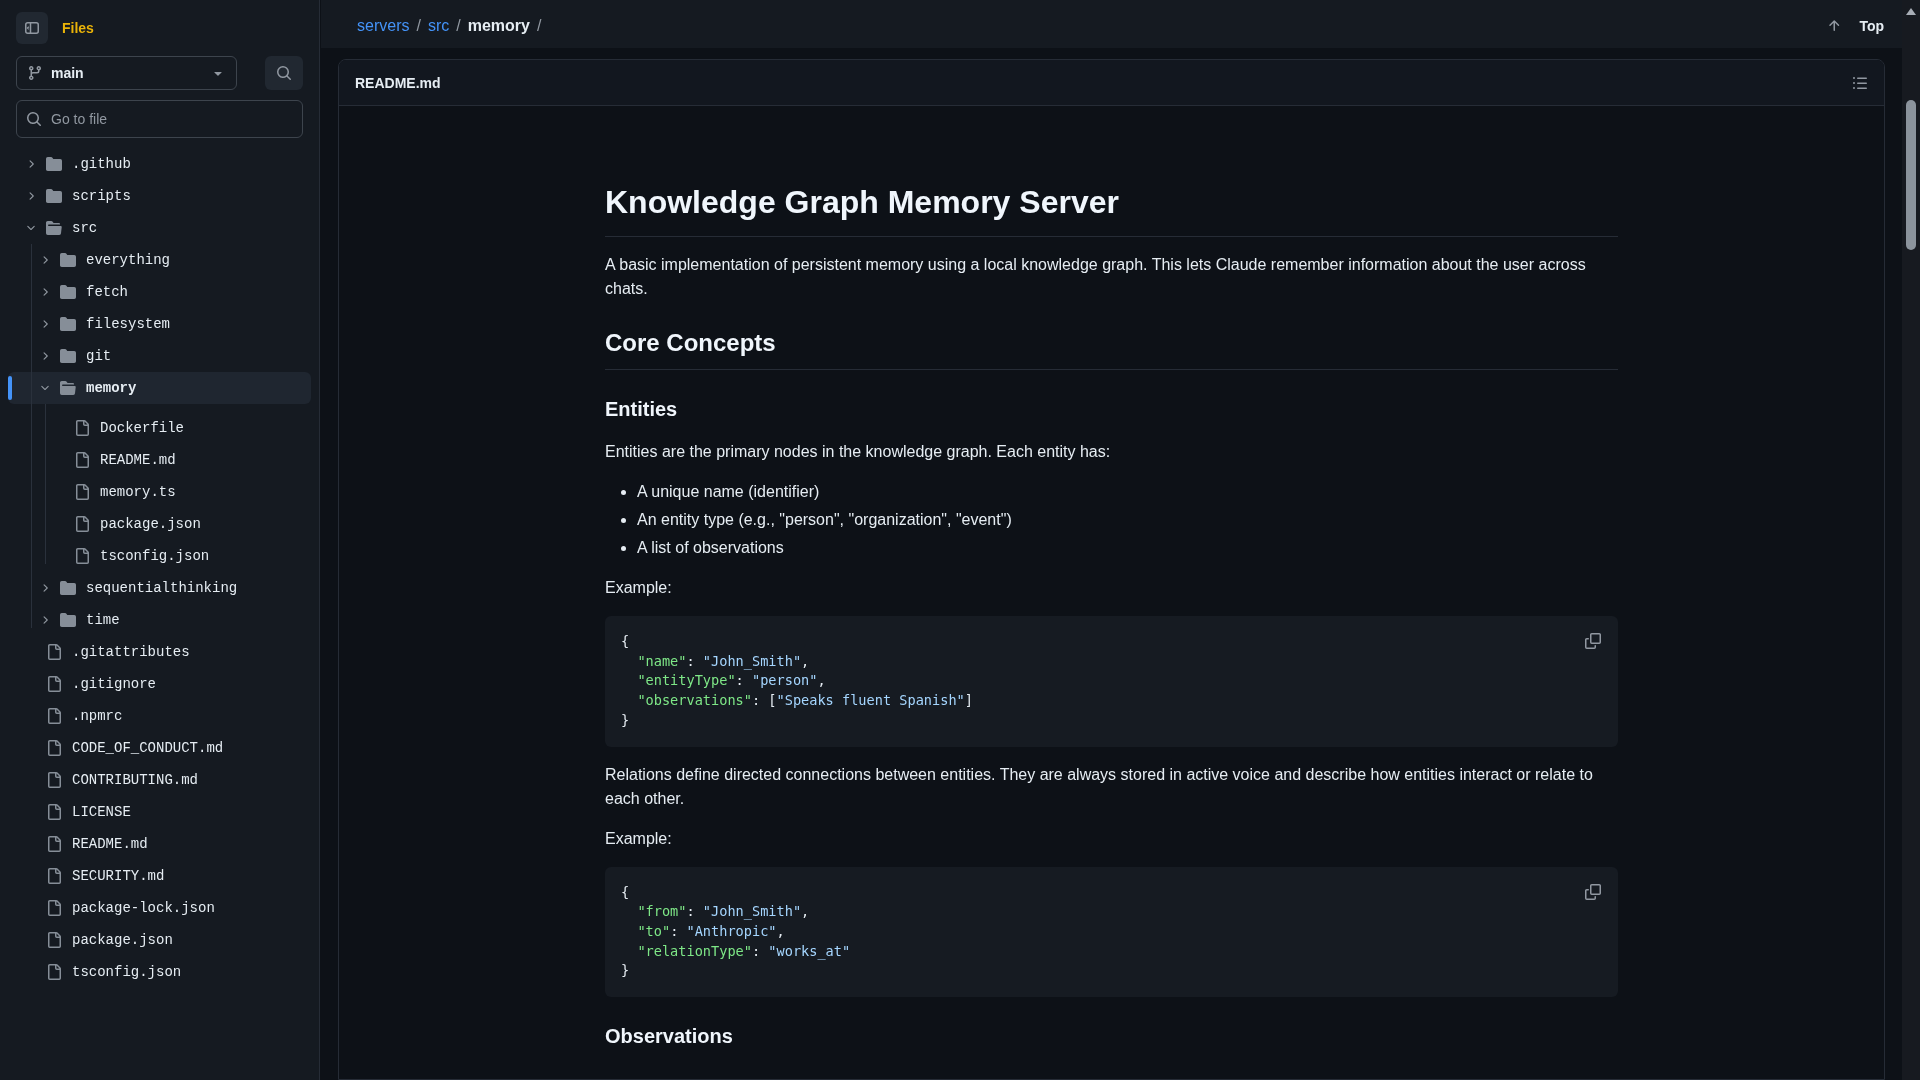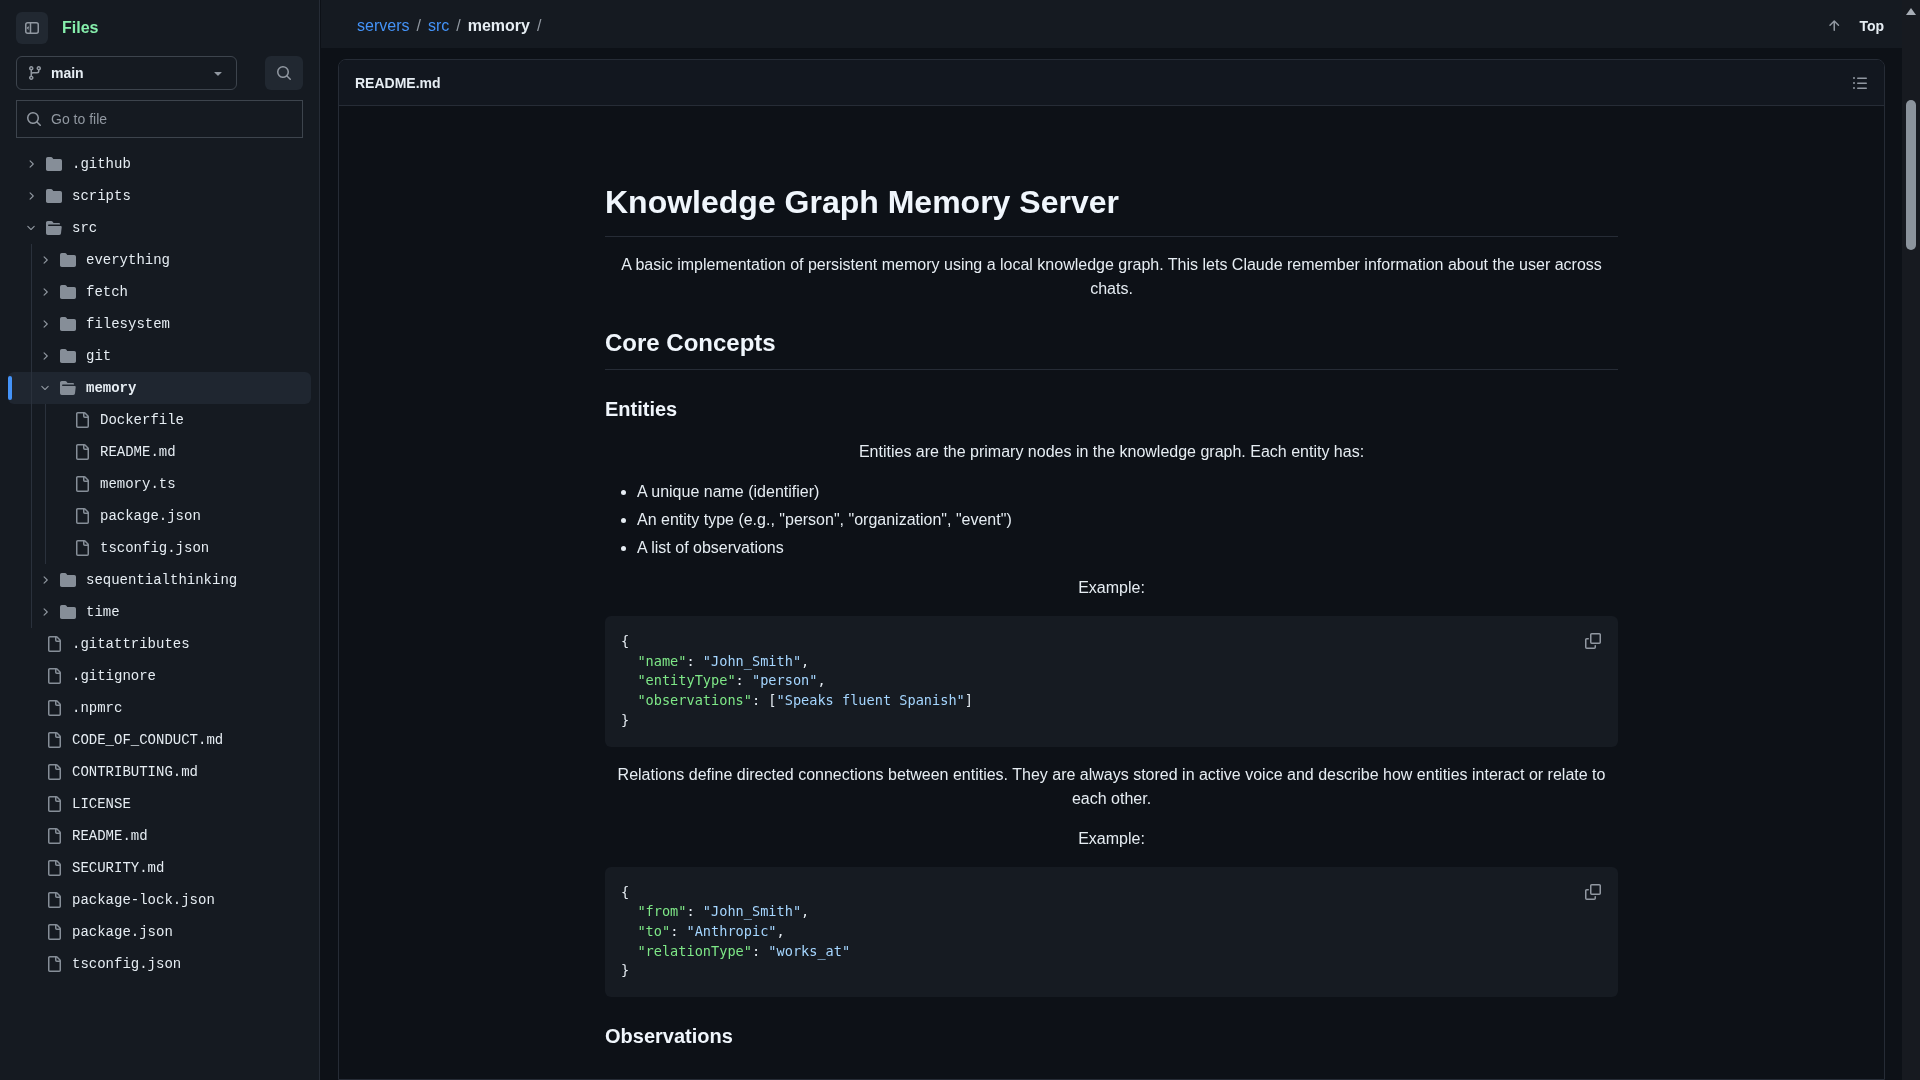--- a/index.html
+++ b/index.html
@@ -14,38 +14,38 @@
   
   .sidebar {
     position:absolute; left:0; top:0; width:320px; height:1080px;
     background:#151a21; border-right:1px solid #262c36; padding:10px 16px;
   }
   .sidebar-header { display:flex; align-items:center; gap:14px; height:36px; margin-bottom:10px; }
   .icon-btn {
     width:32px; height:32px; border:none; border-radius:6px; background:#212831;
     display:flex; align-items:center; justify-content:center; color:#9198a1; cursor:pointer;
   }
-  .files-title { font-size:16px; font-weight:700; color:#86efac; }
+  .files-title { font-size:14px; font-weight:700; color:#eab308; }
 
   .branch-row { display:flex; gap:28px; margin-bottom:10px; }
   .branch-btn {
     flex:1; height:34px; border:1px solid #3d444d; border-radius:6px; background:transparent;
     display:flex; align-items:center; gap:8px; padding:0 10px; color:#e6edf3;
     font-size:14px; font-weight:600; cursor:pointer; font-family:inherit;
   }
   .branch-btn .gb { color:#9198a1; }
   .branch-caret { margin-left:auto; color:#9198a1; }
   .search-btn {
     width:38px; height:34px; border:none; border-radius:6px; background:#212831;
     display:flex; align-items:center; justify-content:center; color:#9198a1; cursor:pointer;
   }
 
   .goto { position:relative; margin-bottom:10px; }
   .goto input {
-    width:100%; height:38px; background:transparent; border:1px solid #3d444d; border-radius:0;
+    width:100%; height:38px; background:transparent; border:1px solid #3d444d; border-radius:6px;
     padding:0 12px 0 34px; color:#e6edf3; font-size:14px; outline:none; font-family:inherit;
   }
   .goto input::placeholder { color:#9198a1; }
   .goto .mag { position:absolute; left:10px; top:11px; color:#9198a1; pointer-events:none; }
 
   .tree { position:relative; margin:10px -8px 0 -8px;font-family:Liberation Mono, monospace; }
   .tree-row {
     display:flex; align-items:center; height:32px; font-size:14px; color:#e6edf3;
     position:relative; border-radius:6px; cursor:pointer; white-space:nowrap;
   }
@@ -89,21 +89,21 @@
   .filename { font-size:14px; font-weight:600; color:#e6edf3; }
   .outline-btn {
     margin-left:auto; width:32px; height:32px; border:none; border-radius:6px; background:none;
     display:flex; align-items:center; justify-content:center; color:#9198a1; cursor:pointer;
   }
 
   .markdown { width:1013px; margin:0 auto; padding-top:32px; font-size:16px; line-height:1.5; color:#e6edf3; }
   .markdown h1 { font-size:32px; font-weight:600; color:#f0f6fc; padding-bottom:10px; border-bottom:1px solid #262c36; margin-bottom:16px;margin-top:40px; }
   .markdown h2 { font-size:24px; font-weight:600; color:#f0f6fc; margin-top:24px; margin-bottom:16px; padding-bottom:8px; border-bottom:1px solid #262c36; }
   .markdown h3 { font-size:20px; font-weight:600; color:#f0f6fc; margin-top:24px; margin-bottom:16px; }
-  .markdown p { margin-bottom:16px;text-align:center; }
+  .markdown p { margin-bottom:16px; }
   .markdown ul { margin:0 0 16px 0; padding-left:32px; }
   .markdown li { margin-top:4px; }
   .codewrap { position:relative; margin-bottom:16px; }
   .markdown pre {
     background:#161b22; border-radius:6px; padding:16px;
     font-family:"DejaVu Sans Mono", monospace; font-size:13.6px; line-height:1.45;
     color:#e6edf3; overflow:hidden;
   }
   .tok-k { color:#7ee787; }
   .tok-s { color:#a5d6ff; }
@@ -269,21 +269,21 @@
             <path d="M12.78 5.22a.749.749 0 0 1 0 1.06l-4.25 4.25a.749.749 0 0 1-1.06 0L3.22 6.28a.749.749 0 1 1 1.06-1.06L8 8.939l3.72-3.72a.749.749 0 0 1 1.06 0Z"></path>
           </svg>
         </span>
         <span class="ficon">
           <svg width="16" height="16" viewBox="0 0 16 16" fill="currentColor">
             <path d="M.513 1.513A1.75 1.75 0 0 1 1.75 1h3.5c.55 0 1.07.26 1.4.7l.9 1.2a.25.25 0 0 0 .2.1H13a1 1 0 0 1 1 1v.5H2.75a.75.75 0 0 0 0 1.5h11.978a1 1 0 0 1 .994 1.117L15 13.25A1.75 1.75 0 0 1 13.25 15H1.75A1.75 1.75 0 0 1 0 13.25V2.75c0-.464.184-.909.513-1.237Z"></path>
           </svg>
         </span>
         <span class="label">memory</span>
       </div>
-      <div class="tree-row" style="padding-left: 40px;">
+      <div class="tree-row" style="padding-left: 40px; margin-top: 8px;">
         <span class="chev"></span>
         <span class="ficon">
           <svg width="16" height="16" viewBox="0 0 16 16" fill="currentColor">
             <path d="M2 1.75C2 .784 2.784 0 3.75 0h6.586c.464 0 .909.184 1.237.513l2.914 2.914c.329.328.513.773.513 1.237v9.586A1.75 1.75 0 0 1 13.25 16h-9.5A1.75 1.75 0 0 1 2 14.25Zm1.75-.25a.25.25 0 0 0-.25.25v12.5c0 .138.112.25.25.25h9.5a.25.25 0 0 0 .25-.25V6h-2.75A1.75 1.75 0 0 1 9 4.25V1.5Zm6.75.062V4.25c0 .138.112.25.25.25h2.688l-.011-.013-2.914-2.914-.013-.011Z"></path>
           </svg>
         </span>
         <span class="label">Dockerfile</span>
       </div>
       <div class="tree-row" style="padding-left: 40px;">
         <span class="chev"></span>

